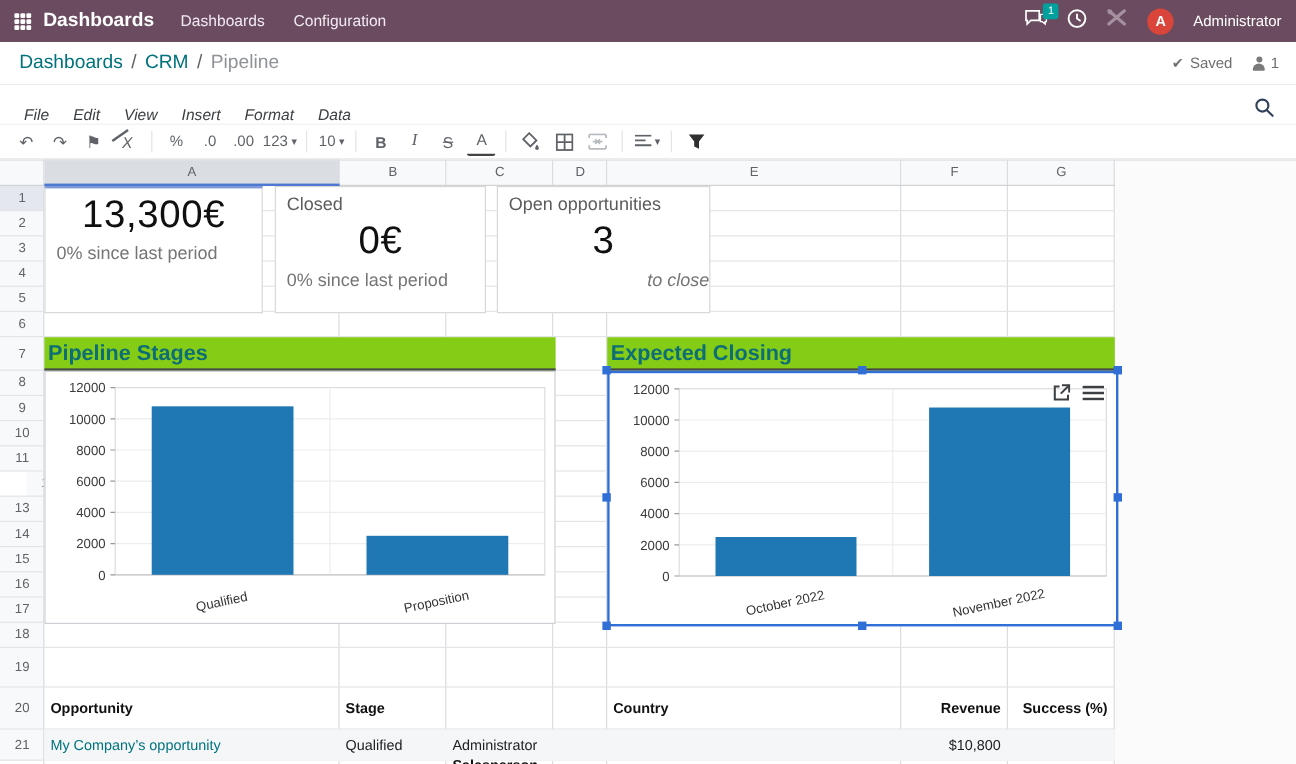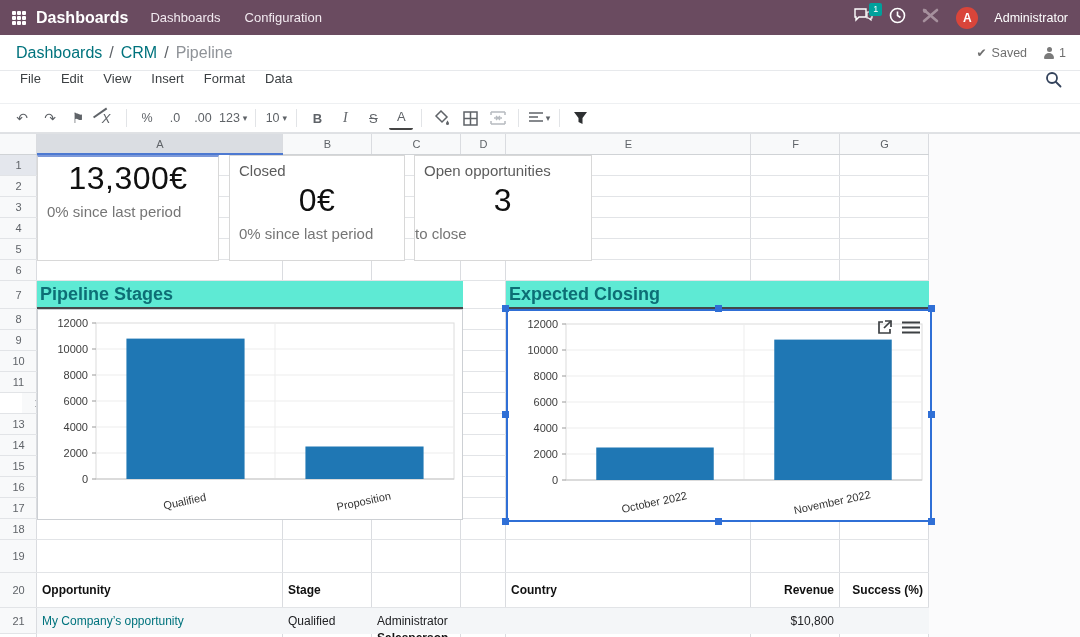--- a/index.html
+++ b/index.html
@@ -26,21 +26,21 @@
   .crumb-current { font-size:16px; color:#8f9398; }
   #crumb-right { margin-left:auto; display:flex; align-items:center; gap:16px; color:#6f6f6f; font-size:12.5px; }
   .saved-wrap { display:flex; align-items:center; gap:5px; }
   .check { font-size:12px; color:#6f6f6f; }
   .person-ico { display:inline-block; position:relative; width:12px; height:12px; }
   .person-ico::before { content:""; position:absolute; left:3.5px; top:0; width:5px; height:5px; border-radius:50%; background:#7a7a7a; }
   .person-ico::after { content:""; position:absolute; left:1px; top:6px; width:10px; height:6px; border-radius:5px 5px 1px 1px; background:#7a7a7a; }
   .online-wrap { display:flex; align-items:center; gap:4px; }
 
   
-  #menubar { position:absolute; left:0; top:71px; width:1080px; height:32px; background:#fff; display:flex; align-items:flex-start; padding-left:10px; }
+  #menubar { position:absolute; left:0; top:71px; width:1080px; height:32px; background:#fff; display:flex; align-items:flex-end; padding-left:10px;font-style:italic; }
   .mb-item { font-size:13px; color:#3c4043; padding:0 10px; cursor:pointer; }
   #menubar .search { margin-left:auto; margin-right:18px; cursor:pointer; }
 
   
   #toolbar { position:absolute; left:0; top:103px; width:1080px; height:30px; background:#fff; border-top:1px solid #eef0f2; border-bottom:1px solid #e0e2e5; display:flex; align-items:center; padding-left:8px; color:#5f6368; }
   .tb-btn { min-width:24px; height:24px; display:flex; align-items:center; justify-content:center; font-size:14px; color:#5f6368; margin:0 2px; cursor:pointer; border-radius:2px; }
   .tb-sep { width:1px; height:18px; background:#e2e4e7; margin:0 6px; }
   .tb-txt { font-size:12.5px; }
   .tb-bold { font-weight:700; font-size:13px; }
   .tb-italic { font-style:italic; font-family:"Liberation Serif", serif; font-size:14px; }
@@ -61,24 +61,24 @@
   .hline { position:absolute; height:1px; background:#e2e4e7; }
   .filler { position:absolute; background:#fbfbfc; }
   .colsel-underline { position:absolute; height:2px; background:#4d79d1; }
 
   
   .kpi-card { position:absolute; top:155px; height:106px; background:#fff; border:1px solid #d8d8d8; }
   .kpi-card.first { border-top:2px solid #7d99d9; }
   .kpi-label { font-size:15px; color:#5c5c5c; margin:6px 0 0 9px; }
   .kpi-value { font-size:32px; color:#101010; text-align:center; margin-top:3px; letter-spacing:0.5px; }
   .kpi-sub { font-size:15px; color:#757575; margin:6px 0 0 9px; }
-  .kpi-sub.centered { text-align:left; margin-left:0; }
-
-  
-  .fig-title { position:absolute; background:#5eead4; border-bottom:2px solid #44474a; font-size:18px; font-weight:700; color:#0d6e75; padding:3px 0 0 3px; }
+  .kpi-sub.centered { text-align:right; margin-left:0;font-style:italic; }
+
+  
+  .fig-title { position:absolute; background:#84cc16; border-bottom:2px solid #44474a; font-size:18px; font-weight:700; color:#0d6e75; padding:3px 0 0 3px; }
 
   
   .chart-box { position:absolute; background:#fff; border:1px solid #cdd0d4; }
   .chart-box.selected { border:2px solid #2f6fd6; }
   .handle { position:absolute; width:7px; height:7px; background:#2f6fd6; }
   .chart-icons { position:absolute; top:9px; right:10px; display:flex; gap:10px; align-items:center; z-index:5; }
 
   
   .zebra { position:absolute; background:#f4f6f8; }
   .tcell { position:absolute; font-size:12px; color:#202124; overflow:hidden; white-space:nowrap; }

